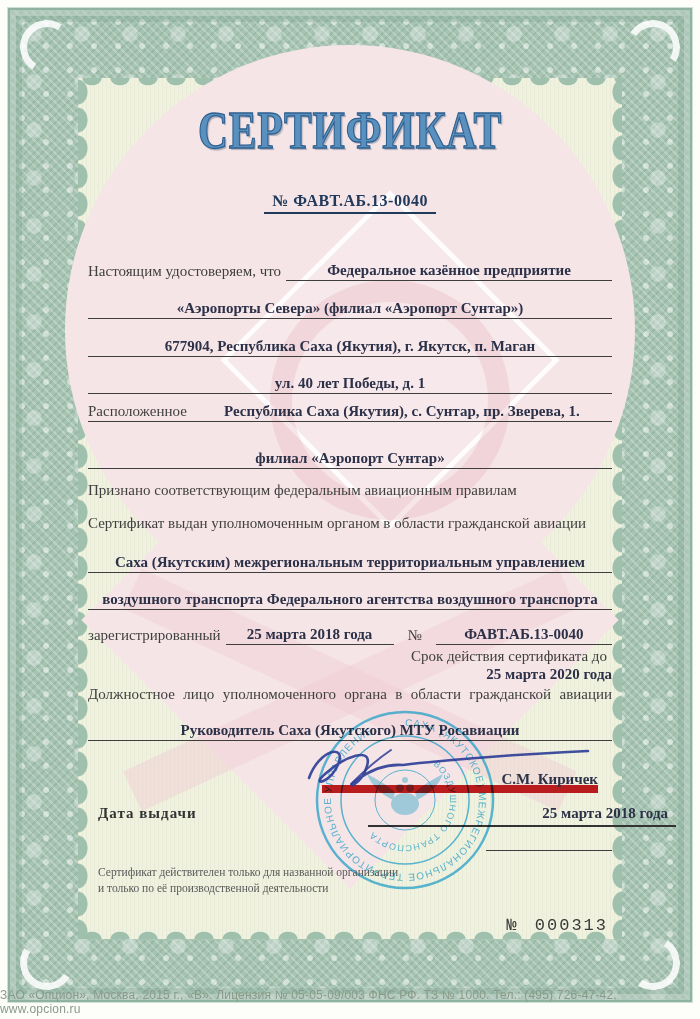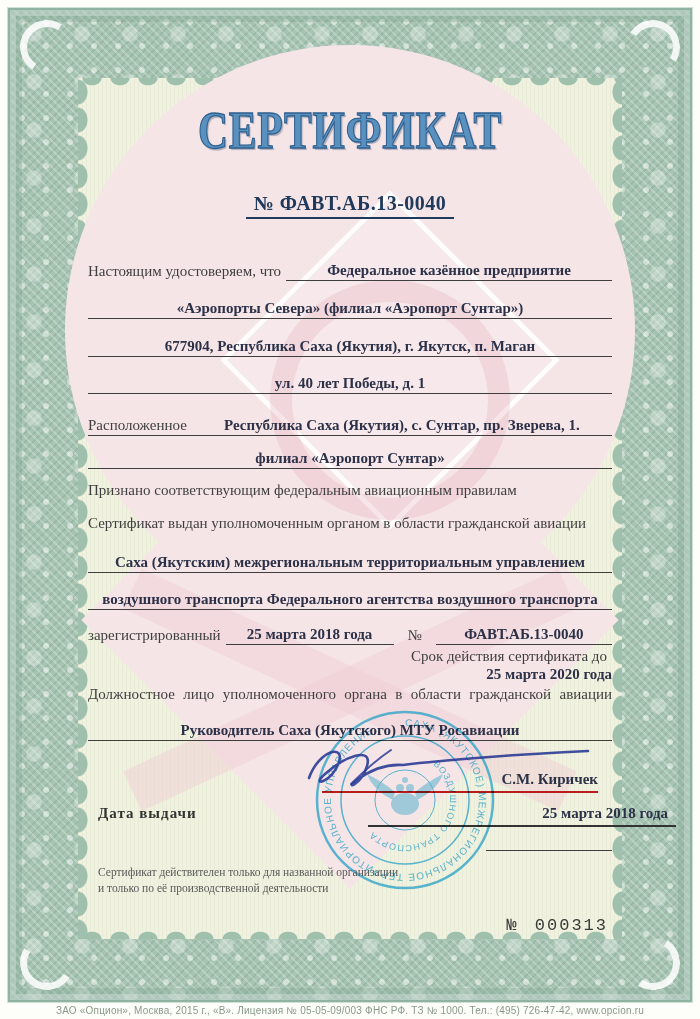--- a/index.html
+++ b/index.html
@@ -73,61 +73,61 @@
              color:#3f3f3f; font-size:15px; }
   .title {
     position:absolute; top:22px; left:0; right:0; height:62px;
     text-align:center; line-height:62px;
     font-size:52px; font-weight:700; letter-spacing:1px;
     color:#5a90be; -webkit-text-stroke:1.3px #2e6090;
     text-shadow:2px 2px 1px rgba(42,74,104,.35);
     transform:scaleX(.8);
   }
   .certnum-wrap { position:absolute; top:114px; left:0; right:0; text-align:center; }
-  .certnum { display:inline-block; font-size:20px; font-weight:700; color:#203a5c;
+  .certnum { display:inline-block; font-size:16px; font-weight:700; color:#203a5c;
              border-bottom:2px solid #203a5c; padding:0 8px 2px; letter-spacing:.5px; }
 
   .row { position:absolute; left:10px; right:10px; height:27px;
          display:flex; align-items:flex-end; white-space:nowrap; }
   .lbl { padding:0 5px 1px 0; }
   .fill { flex:1; text-align:center; font-weight:700; color:#2c3148;
           border-bottom:1.5px solid #3e3e3e; padding-bottom:1px; }
   .row.fullline { border-bottom:1.5px solid #3e3e3e; }
   .row.fullline .val { flex:1; text-align:center; font-weight:700; color:#2c3148; padding-bottom:1px; }
   .row.fullline .lbl { padding-bottom:1px; }
   .plain { position:absolute; left:10px; right:10px; height:27px; line-height:27px; }
   .justify { text-align:justify; text-align-last:justify; }
   .fill.w170 { flex:0 0 168px; }
   .fill.w185 { flex:0 0 185px; }
   .spacer { flex:1; }
   .numsign { padding:0 14px 1px; }
 
   .sig-line { position:absolute; left:244px; top:688px; width:276px; height:27px;
-              border-bottom:2px solid #b91c1c; text-align:right; line-height:27px;
+              border-bottom:8px solid #b91c1c; text-align:right; line-height:27px;
               font-weight:700; color:#2c3148; }
   .date-label { position:absolute; left:20px; top:722px; height:27px; line-height:27px;
               font-weight:700; color:#333; letter-spacing:1px; }
   .date-line  { position:absolute; left:290px; top:722px; width:308px; height:27px;
               border-bottom:2px solid #333; text-align:right; line-height:27px;
               font-weight:700; color:#2c3148; padding-right:8px; }
 
   .disclaimer { position:absolute; left:12px; top:786px; font-size:11.5px; line-height:16px;
                 color:#5a5a5a;margin-left:8px; }
   .serial { position:absolute; right:14px; top:810px;
             font-family:"Liberation Mono","DejaVu Sans Mono",monospace;
             font-size:17px; color:#3a3a3a; letter-spacing:2px;margin-top:28px; }
   .serial .gap { display:inline-block; width:16px; }
 
   .stamp { position:absolute; left:232px; top:627px; width:190px; height:190px;
            opacity:.82; mix-blend-mode:multiply; }
   .signature { position:absolute; left:215px; top:660px; width:305px; height:60px; }
 
   .printer-footer { position:absolute; left:0; right:0; bottom:3px; z-index:5;
-            text-align:center; font-family:"Liberation Sans","DejaVu Sans",sans-serif;
-            font-size:10px; color:#8a9a8a; letter-spacing:.2px; }
+            font-family:"Liberation Sans","DejaVu Sans",sans-serif;
+            font-size:12px; color:#8a9a8a; letter-spacing:.2px; }
 </style>
 </head>
 <body>
 
 <div class="page">
 
   <div class="frame">
     <span class="curl tl"></span>
     <span class="curl tr"></span>
     <span class="curl bl"></span>
@@ -165,21 +165,21 @@
       <span class="lbl">Настоящим удостоверяем, что</span>
       <span class="fill">Федеральное казённое предприятие</span>
     </div>
     <div class="row" style="top:252px;">
       <span class="fill">677904, Республика Саха (Якутия), г. Якутск, п. Маган</span>
     </div>
     <div class="row" style="top:289px;">
       <span class="fill">ул. 40 лет Победы, д. 1</span>
     </div>
 
-    <div class="row fullline" style="top:331px;">
+    <div class="row fullline" style="top:317px;">
       <span class="lbl">Расположенное</span>
       <span class="val">Республика Саха (Якутия), с. Сунтар, пр. Зверева, 1.</span>
     </div>
     <div class="row" style="top:364px;">
       <span class="fill">филиал «Аэропорт Сунтар»</span>
     </div>
 
     <div class="plain" style="top:399px;">Признано соответствующим федеральным авиационным правилам</div>
     <div class="plain" style="top:432px;">Сертификат выдан уполномоченным органом в области гражданской авиации</div>
 

